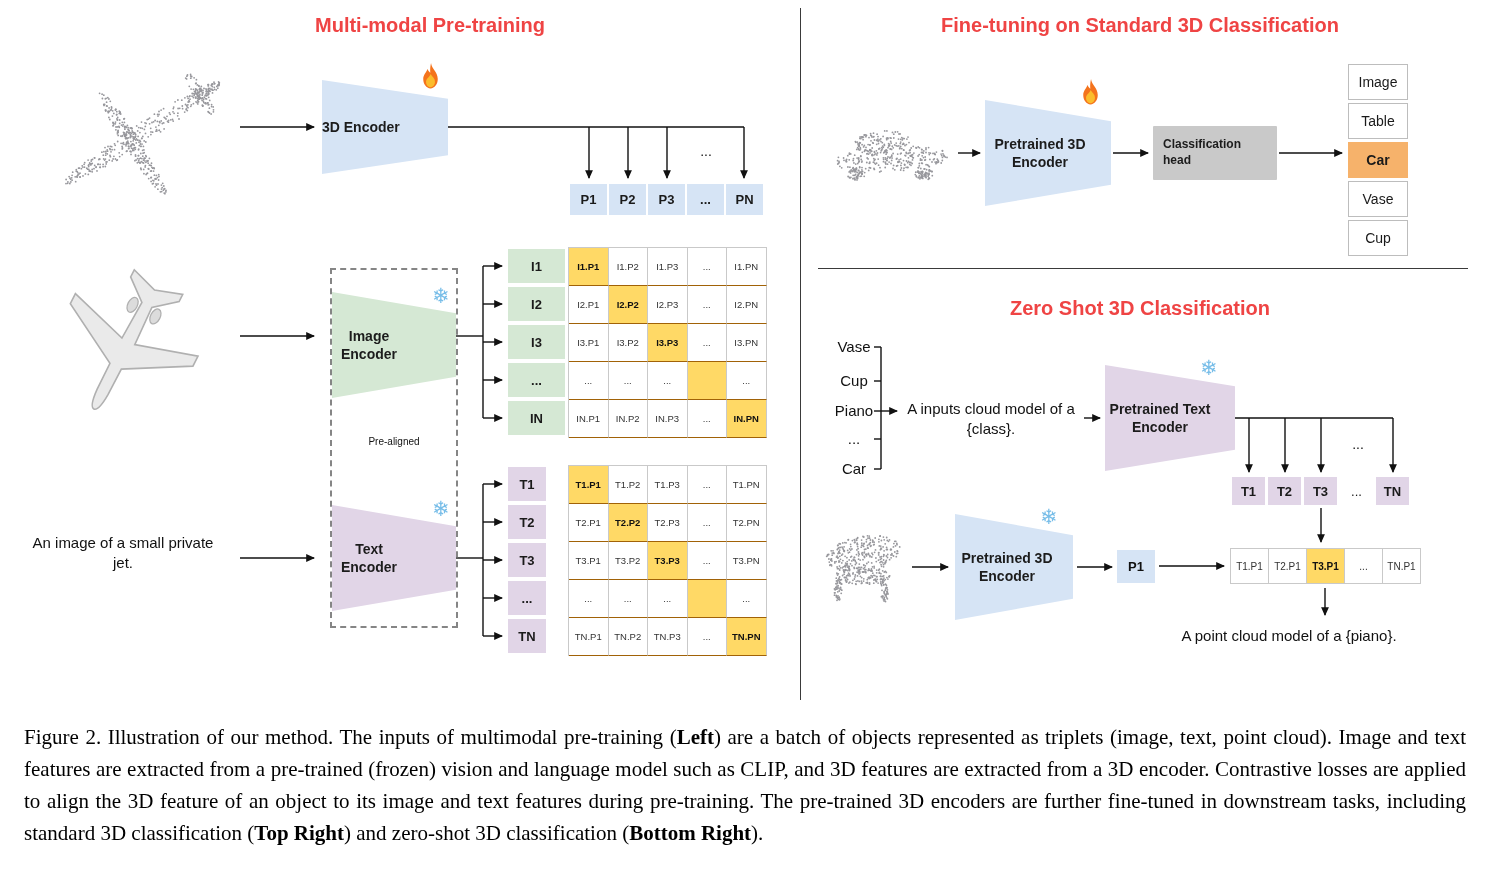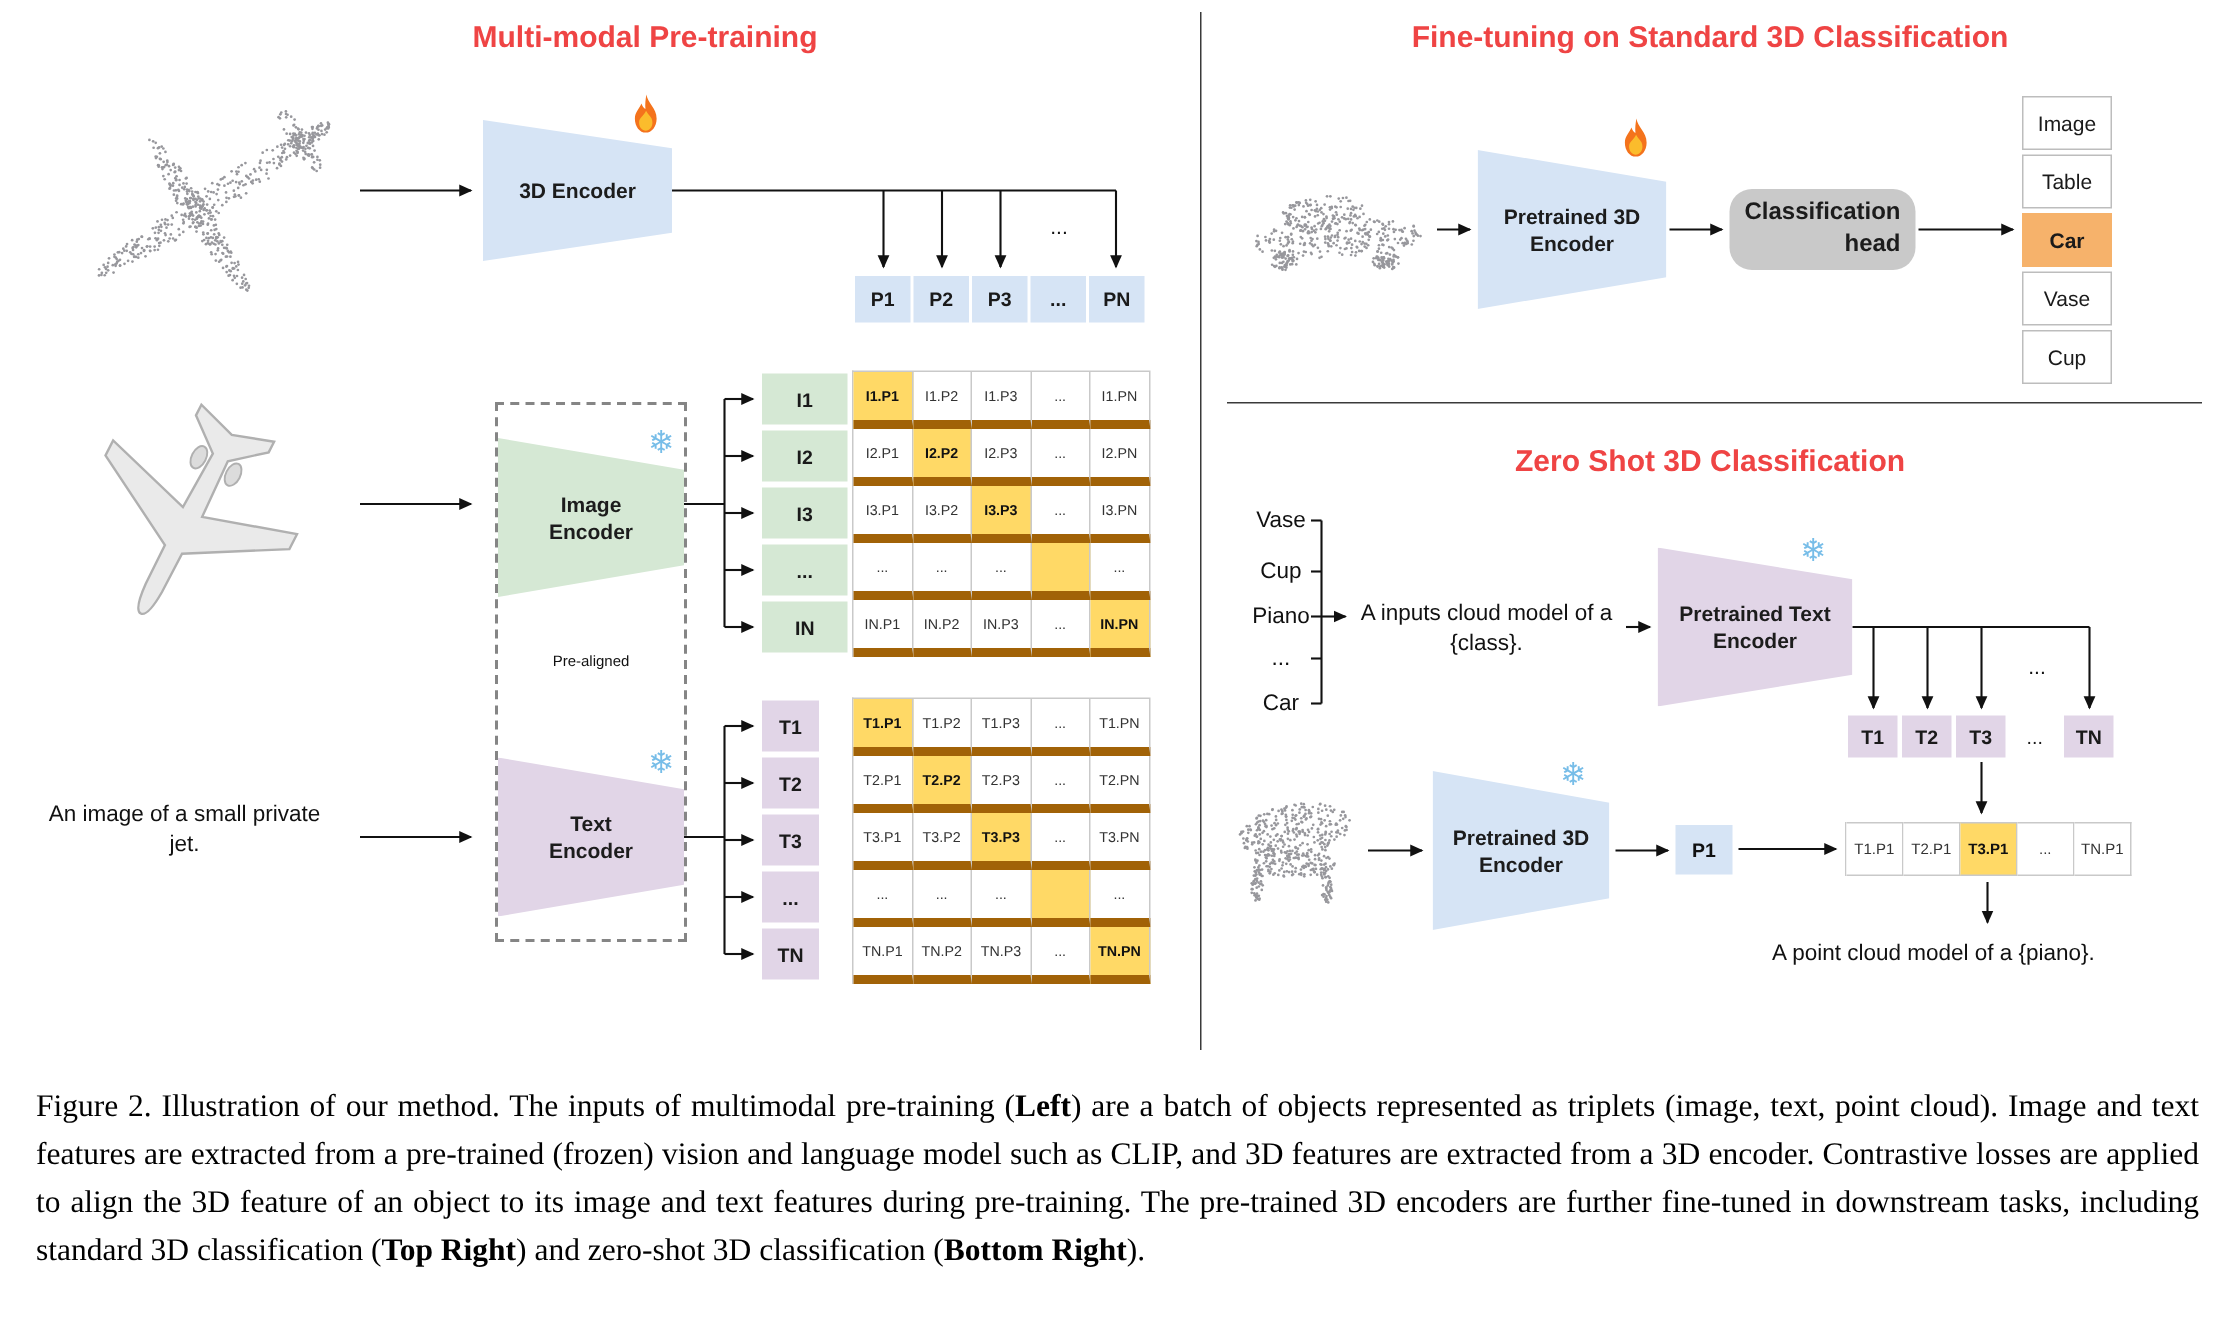--- a/index.html
+++ b/index.html
@@ -3,51 +3,51 @@
 <meta charset="utf-8">
 <style>
   *{margin:0;padding:0;box-sizing:border-box}
   html,body{background:#fff}
   body{width:1490px;height:888px;position:relative;overflow:hidden;
        font-family:"Liberation Sans",sans-serif;color:#111}
   .abs{position:absolute}
   .sec-title{position:absolute;font-size:20px;font-weight:bold;text-align:center;color:#ef4444}
   
   .trap{position:absolute;clip-path:polygon(0 0,100% 20%,100% 80%,0 100%);
-        display:flex;align-items:center;justify-content:center}
+        display:flex;align-items:center;}
   .trap .lbl{font-weight:bold;font-size:14px;line-height:1.3;text-align:center;color:#1c1c1c}
   .blue{background:var(--encoder-blue)}
   .green{background:var(--encoder-green)}
   .purple{background:var(--encoder-purple)}
   .w74{max-width:74px}.w110{max-width:110px}.w104{max-width:104px}
   
   .cell-row{position:absolute;display:flex;gap:2px}
   .cell-col{position:absolute;display:flex;flex-direction:column;gap:4px}
   .hcell{display:flex;align-items:center;justify-content:center;font-weight:bold;font-size:13px;color:#1a1a1a}
   #p-row .hcell{width:37px;height:31px;background:var(--encoder-blue)}
   #i-col .hcell{width:57px;height:34px;background:var(--encoder-green)}
   #t-col .hcell{width:38px;height:34px;background:var(--encoder-purple)}
   
   .matrix{position:absolute;display:grid;grid-template-columns:repeat(5,39.5px);grid-auto-rows:38px;
           border-top:1px solid #c9c9c9;border-left:1px solid #c9c9c9;background:#fff}
-  .mcell{border-right:1px solid #c9c9c9;border-bottom:6px solid #a16207;
+  .mcell{border-right:1px solid #c9c9c9;border-bottom:1px solid #a16207;
          display:flex;align-items:center;justify-content:center;font-size:9.5px;color:#333}
   .mcell.diag{background:var(--highlight-orange);font-weight:bold;color:#111}
   
   .dashed{position:absolute;border:2px dashed #858585}
   .note{position:absolute;font-size:15px;line-height:1.3;text-align:center;color:#111}
   .fan-dots{position:absolute;font-size:14px;color:#111;text-align:center}
   
   #class-list{position:absolute;display:flex;flex-direction:column;gap:3px}
   .class-cell{width:60px;height:36px;border:1px solid #bdbdbd;background:#fff;
               display:flex;align-items:center;justify-content:center;font-size:14px;color:#1a1a1a}
   .class-cell.hl{background:var(--class-orange);border-color:var(--class-orange);font-weight:bold}
-  .head-box{position:absolute;background:var(--head-gray);border-radius:15px;
-            display:flex;align-items:center;justify-content:center;text-align:right;
-            font-weight:bold;font-size:16px;line-height:1.3;color:#1c1c1c;padding:4px 10px}
+  .head-box{position:absolute;background:var(--head-gray);border-radius:1px;
+            display:flex;align-items:center;justify-content:center;text-align:left;
+            font-weight:bold;font-size:12px;line-height:1.3;color:#1c1c1c;padding:4px 10px}
   
   #zs-classes{position:absolute}
   .zs-class{position:absolute;left:0;width:100%;text-align:center;font-size:15px;height:18px;color:#111}
   #zs-trow{position:absolute;display:flex;gap:3px}
   .tcell{width:33px;height:28px;background:var(--encoder-purple);font-weight:bold;font-size:13px;
          display:flex;align-items:center;justify-content:center;color:#1a1a1a}
   .tcell.ghost{background:transparent;font-weight:normal}
   #p1-cell{position:absolute;width:38px;height:33px;background:var(--encoder-blue);font-weight:bold;
            font-size:13px;display:flex;align-items:center;justify-content:center}
   #result-row{position:absolute;display:flex;border-left:1px solid #c9c9c9}

